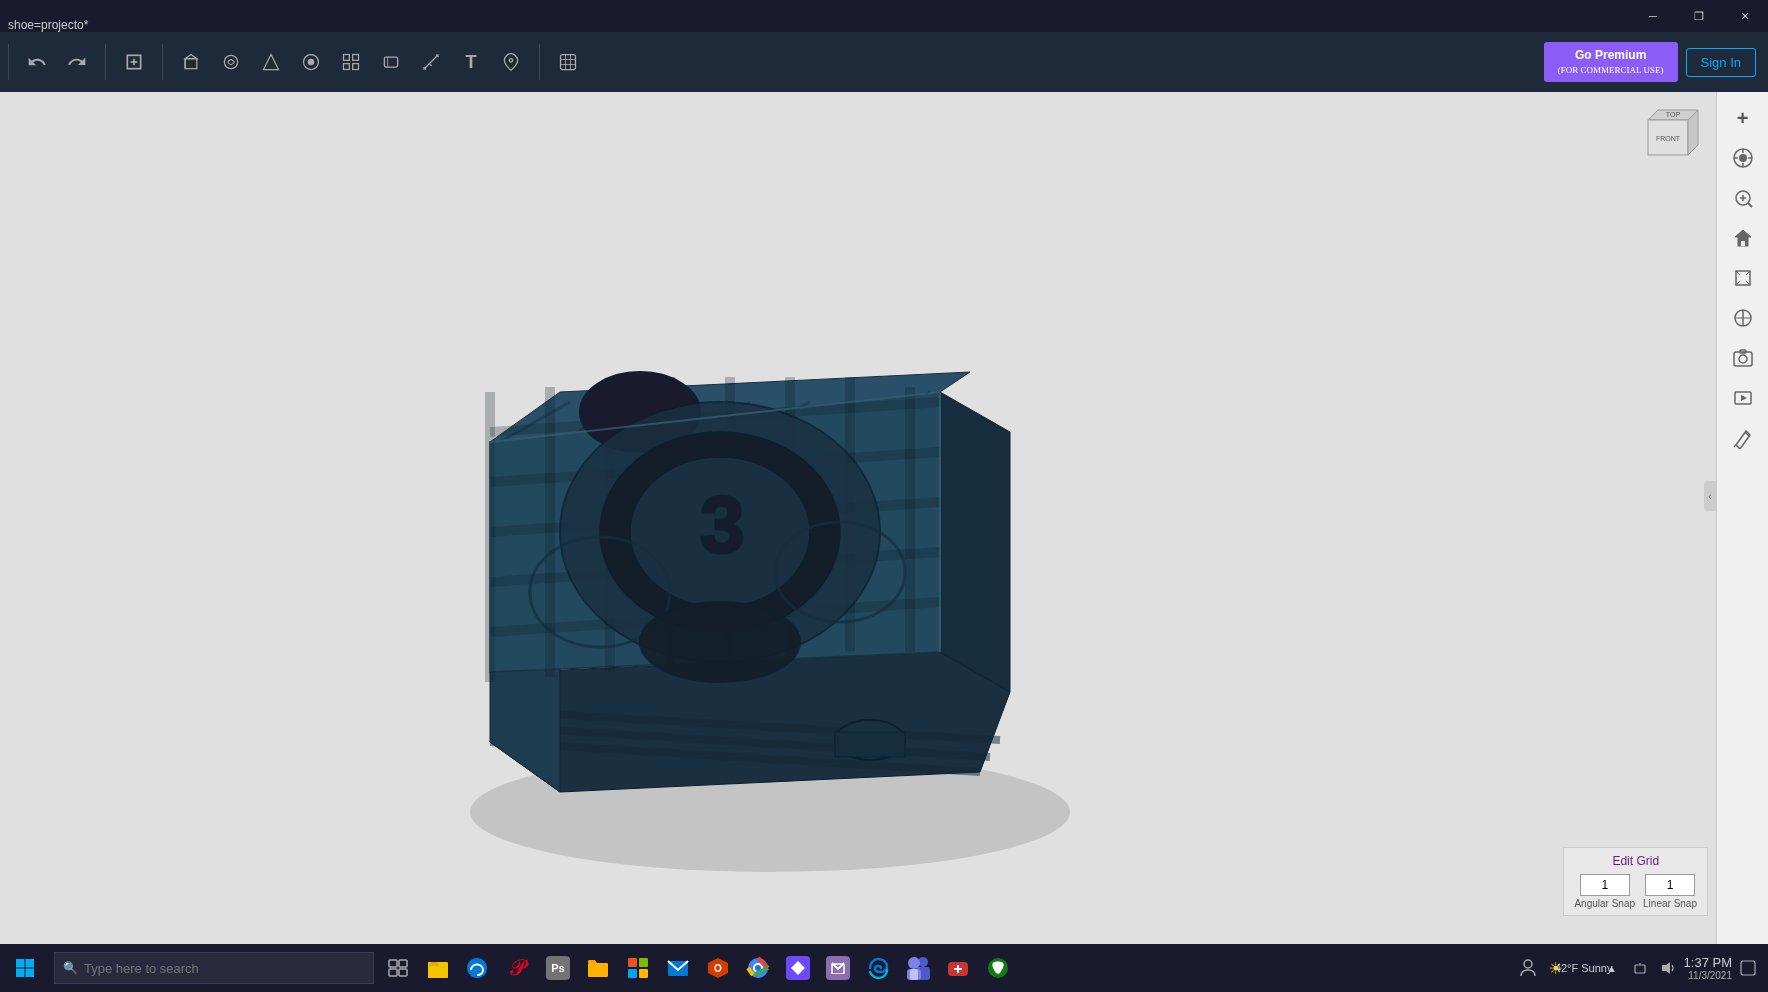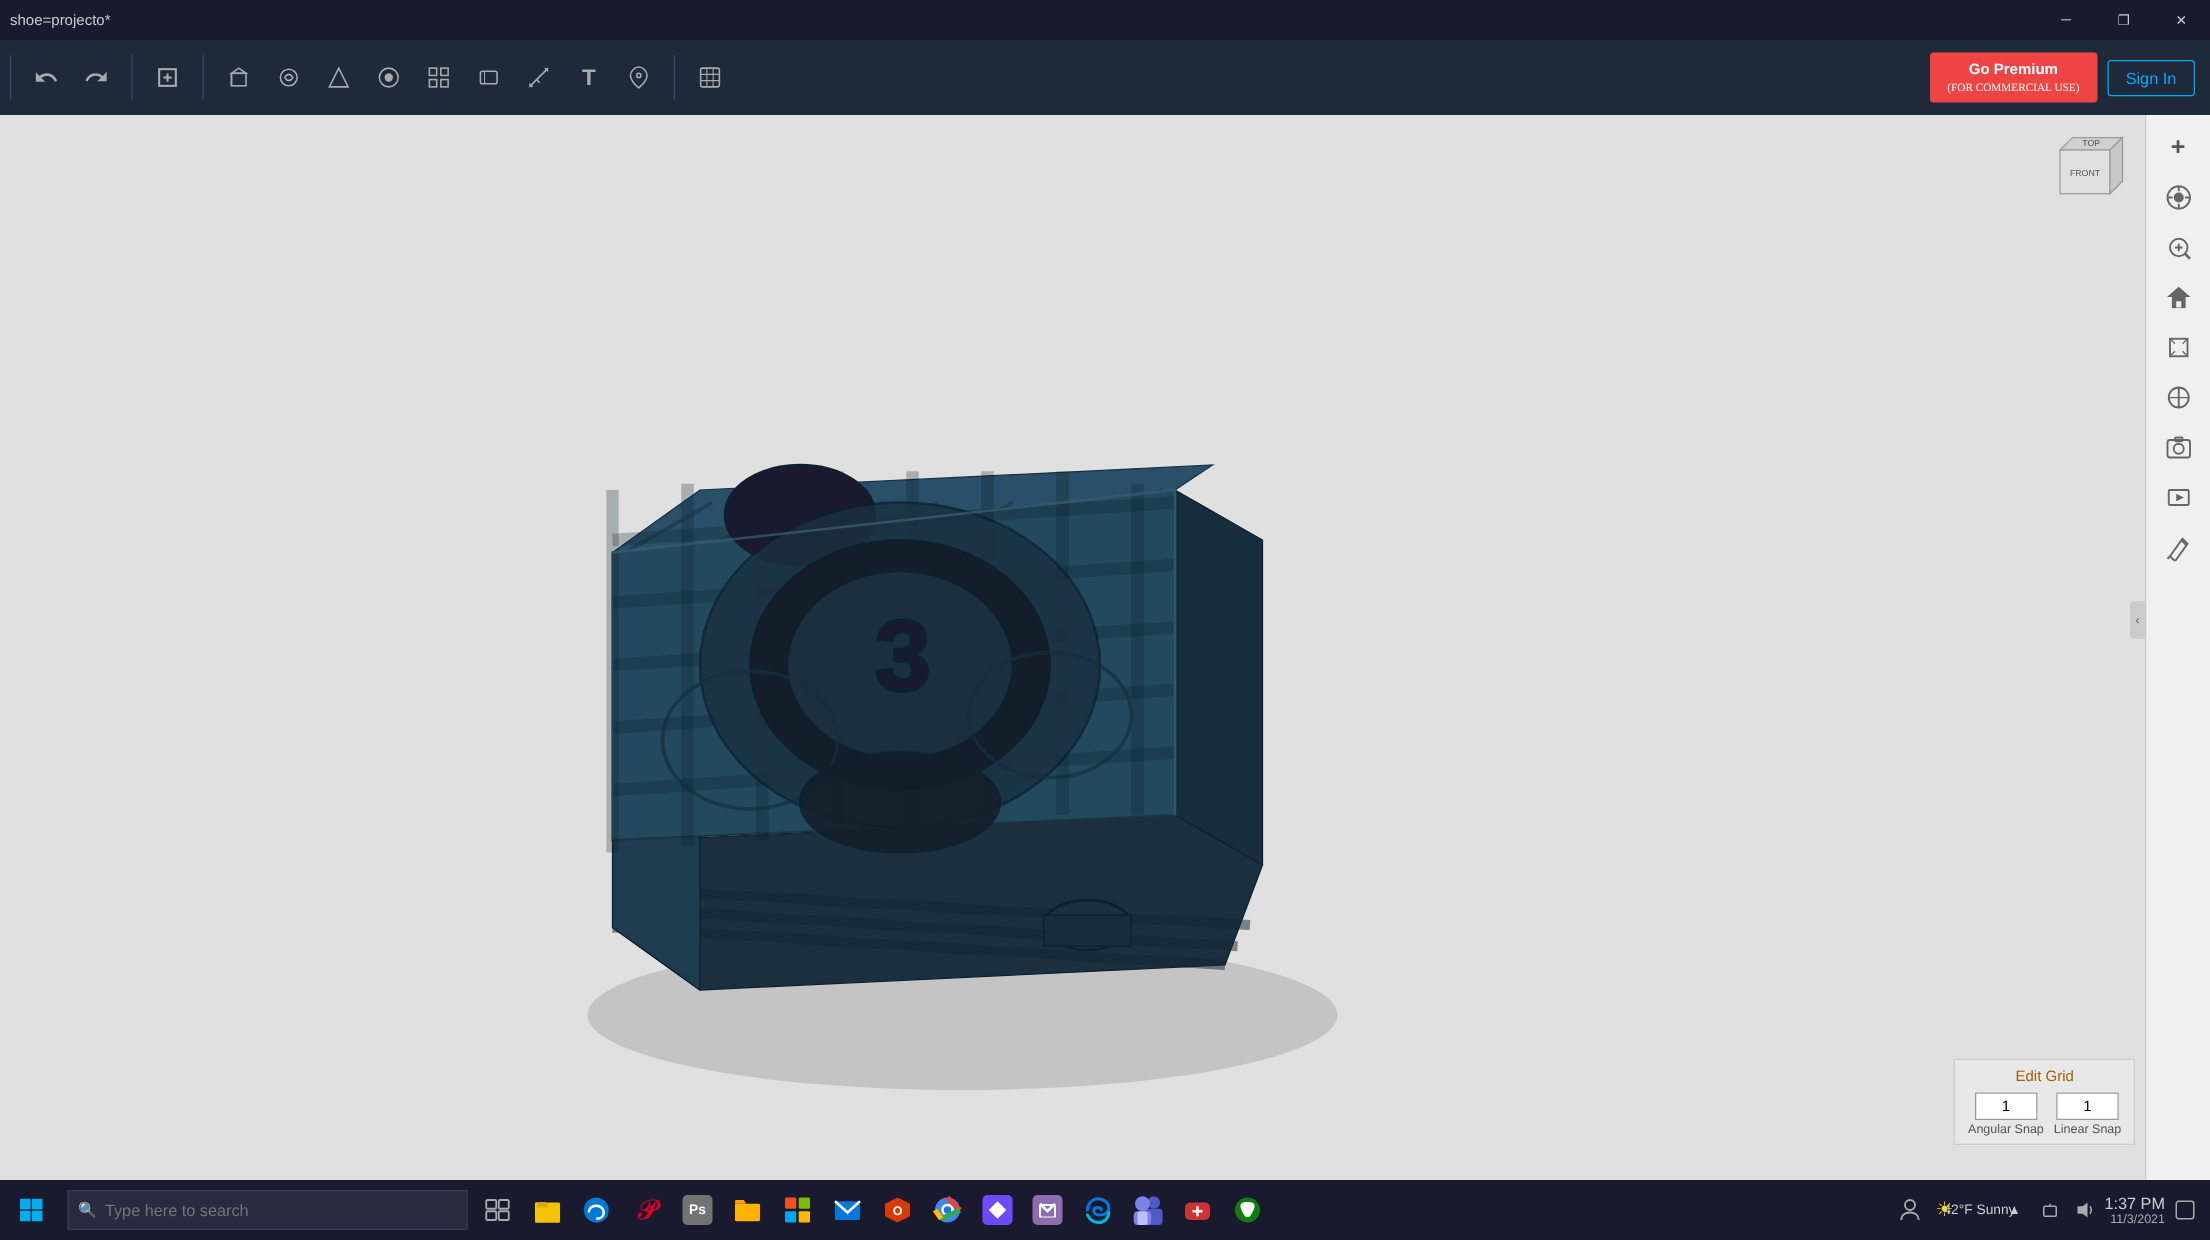--- a/index.html
+++ b/index.html
@@ -1,21 +1,21 @@
 <!DOCTYPE html>
 <html><head>
   <meta charset="utf-8">
   <style>
     * { margin: 0; padding: 0; box-sizing: border-box; }
     body { width: 1768px; height: 992px; overflow: hidden; font-family: 'Segoe UI', Arial, sans-serif; background: #e8e8e8; }
 
     
     #titlebar {
       position: absolute; top: 0; left: 0; width: 1768px; height: 32px;
-      background: #1a1a2e; display: flex; align-items: center; justify-content: space-between;
+      background: #1a1a2e; display: flex; align-items: flex-end; justify-content: space-between;
       z-index: 100;
     }
     #titlebar-left { display: flex; align-items: center; padding-left: 8px; }
     #titlebar-title { color: #ccc; font-size: 12px; }
     #titlebar-controls { display: flex; align-items: center; }
     .titlebar-btn { width: 46px; height: 32px; display: flex; align-items: center; justify-content: center; color: #ccc; font-size: 11px; cursor: pointer; }
 
     
     #toolbar {
       position: absolute; top: 32px; left: 0; width: 1768px; height: 60px;
@@ -38,21 +38,21 @@
     #toolbar-divider { width: 1px; height: 36px; background: #3a4a5a; margin: 0 8px; }
 
     .toolbar-btn {
       width: 36px; height: 36px; display: flex; align-items: center; justify-content: center;
       color: #ccc; font-size: 16px; cursor: pointer; border-radius: 3px; margin: 0 2px;
     }
     .toolbar-btn svg { width: 20px; height: 20px; fill: #ccc; }
 
     #toolbar-right { margin-left: auto; display: flex; align-items: center; gap: 8px; padding-right: 12px; }
     #go-premium-btn {
-      background: #ef4444; color: white; border: none; padding: 6px 14px;
+      background: #8b5cf6; color: white; border: none; padding: 6px 14px;
       border-radius: 3px; cursor: pointer; font-size: 12px; font-weight: bold;
       line-height: 1.2; text-align: center;
     }
     #go-premium-btn .sub { font-size: 9px; font-weight: normal; font-family: Liberation Serif, serif; }
     #sign-in-btn {
       background: transparent; color: #00aaff; border: 1px solid #00aaff;
       padding: 6px 14px; border-radius: 3px; cursor: pointer; font-size: 13px;
     }
 
     
@@ -82,21 +82,21 @@
       border-radius: 3px; cursor: pointer; color: #555; font-size: 16px;
       background: transparent;
     }
 
     
     #edit-grid {
       position: absolute; bottom: 76px; right: 60px;
       background: #e8e8e8; border: 1px solid #ccc;
       padding: 6px 10px;
     }
-    #edit-grid-title { font-size: 12px; color: #a16207; text-align: center; margin-bottom: 6px; }
+    #edit-grid-title { font-size: 12px; color: #701a75; text-align: center; margin-bottom: 6px; }
     .grid-inputs { display: flex; gap: 8px; }
     .grid-input-group { display: flex; flex-direction: column; align-items: center; }
     .grid-input { width: 50px; height: 22px; border: 1px solid #999; text-align: center; font-size: 12px; background: white; }
     .grid-label { font-size: 10px; color: #555; margin-top: 2px; }
 
     
     #taskbar {
       position: absolute; bottom: 0; left: 0; width: 1768px; height: 48px;
       background: #1a1a2e; display: flex; align-items: center;
       z-index: 100;

